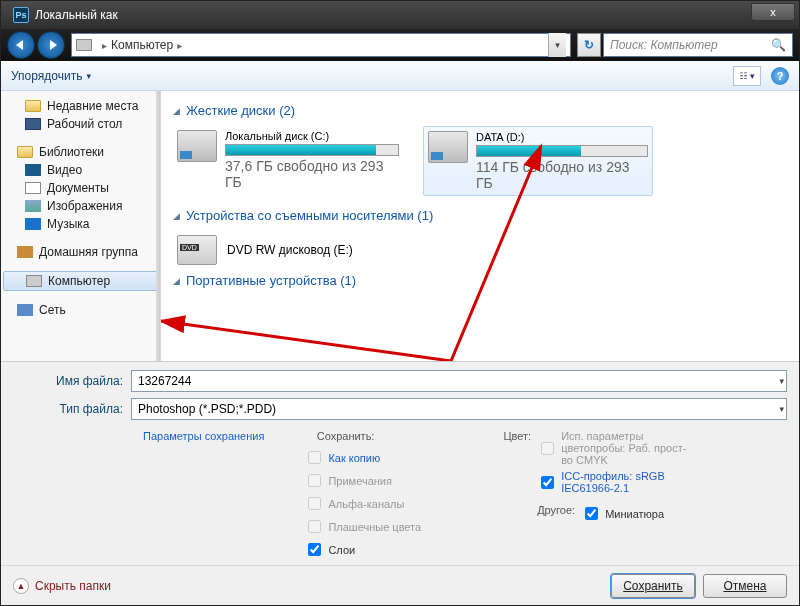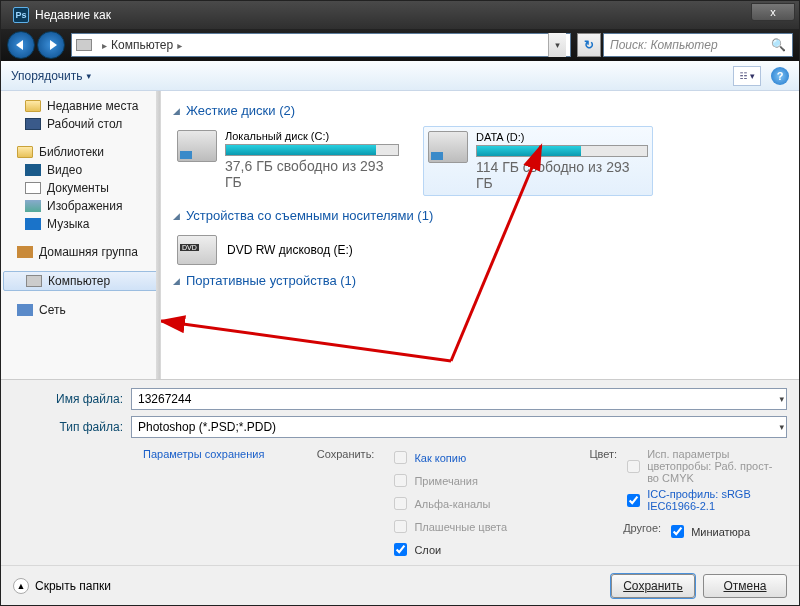--- a/index.html
+++ b/index.html
@@ -66,34 +66,34 @@
 .row .field { flex: 1; height: 22px; border: 1px solid #8a9ab0; background: #fff; padding: 4px 6px; display: flex; align-items: center; position: relative; }
 .row .field .drop { position: absolute; right: 2px; font-size: 9px; color: #444; }
 .opts { display: flex; padding: 4px 0 0 130px; gap: 10px; font-size: 11px; }
 .link { color: #1a5fc9; cursor: pointer; }
 .opt-col { display: flex; flex-direction: column; gap: 4px; }
 .opt-label { color: #555; text-align: right; width: 70px; }
 .chk { display: flex; align-items: center; gap: 4px; color: #333; }
 .chk input { width: 13px; height: 13px; }
 .chk.dis { color: #999; }
 .footer { height: 40px; background: #f0f0f0; border-top: 1px solid #d8d8d8; display: flex; align-items: center; padding: 0 12px; justify-content: space-between; }
-.hide { display: flex; align-items: center; gap: 6px; color: #000000; text-align: right; }
+.hide { display: flex; align-items: center; gap: 6px; color: #7f1d1d; text-align: right; }
 .hide::before { content: "▲"; font-size: 9px; border: 1px solid #aaa; border-radius: 50%; width: 14px; height: 14px; display: flex; align-items: center; justify-content: center; background: #fff; }
 .btns { display: flex; gap: 8px; }
 .btn { width: 84px; height: 24px; background: linear-gradient(#fafafa,#e0e0e0); border: 1px solid #8a8a8a; border-radius: 3px; display: flex; align-items: center; justify-content: center; color: #222; text-decoration: underline; }
 .btn.primary { box-shadow: 0 0 0 1px #4a90d9; }
 </style>
 </head>
 <body>
 
 <div class="window">
 
   <div class="titlebar">
     <div class="ps-icon">Ps</div>
-    <div class="title">Недавние как</div>
+    <div class="title">Локальный как</div>
     <div class="close">x</div>
   </div>
 
   <div class="navbar">
     <div class="nav-btn nav-back"></div>
     <div class="nav-btn nav-fwd"></div>
     <div class="addressbar">
       <span class="pc-icon"></span>
       <span class="chev">▸</span>
       <span>Компьютер</span>
@@ -225,21 +225,21 @@
     </div>
     <div class="row">
       <div class="lbl">Тип файла:</div>
       <div class="field">
           <span>Photoshop (*.PSD;*.PDD)</span>
           <span class="drop">▾</span>
         </div>
     </div>
     <div class="opts">
       <div class="link">Параметры сохранения</div>
-      <div style="display:flex; gap:16px; margin-left:30px;">
+      <div style="display:flex; gap:6px; margin-left:30px;flex-direction:column;">
         <div class="opt-label">Сохранить:</div>
         <div class="opt-col">
           <label class="chk dis">
               <input type="checkbox" disabled="" style="">
               <span class="link">Как копию</span>
             </label>
           <label class="chk dis">
               <input type="checkbox" disabled="" style="">
               <span>Примечания</span>
             </label>

